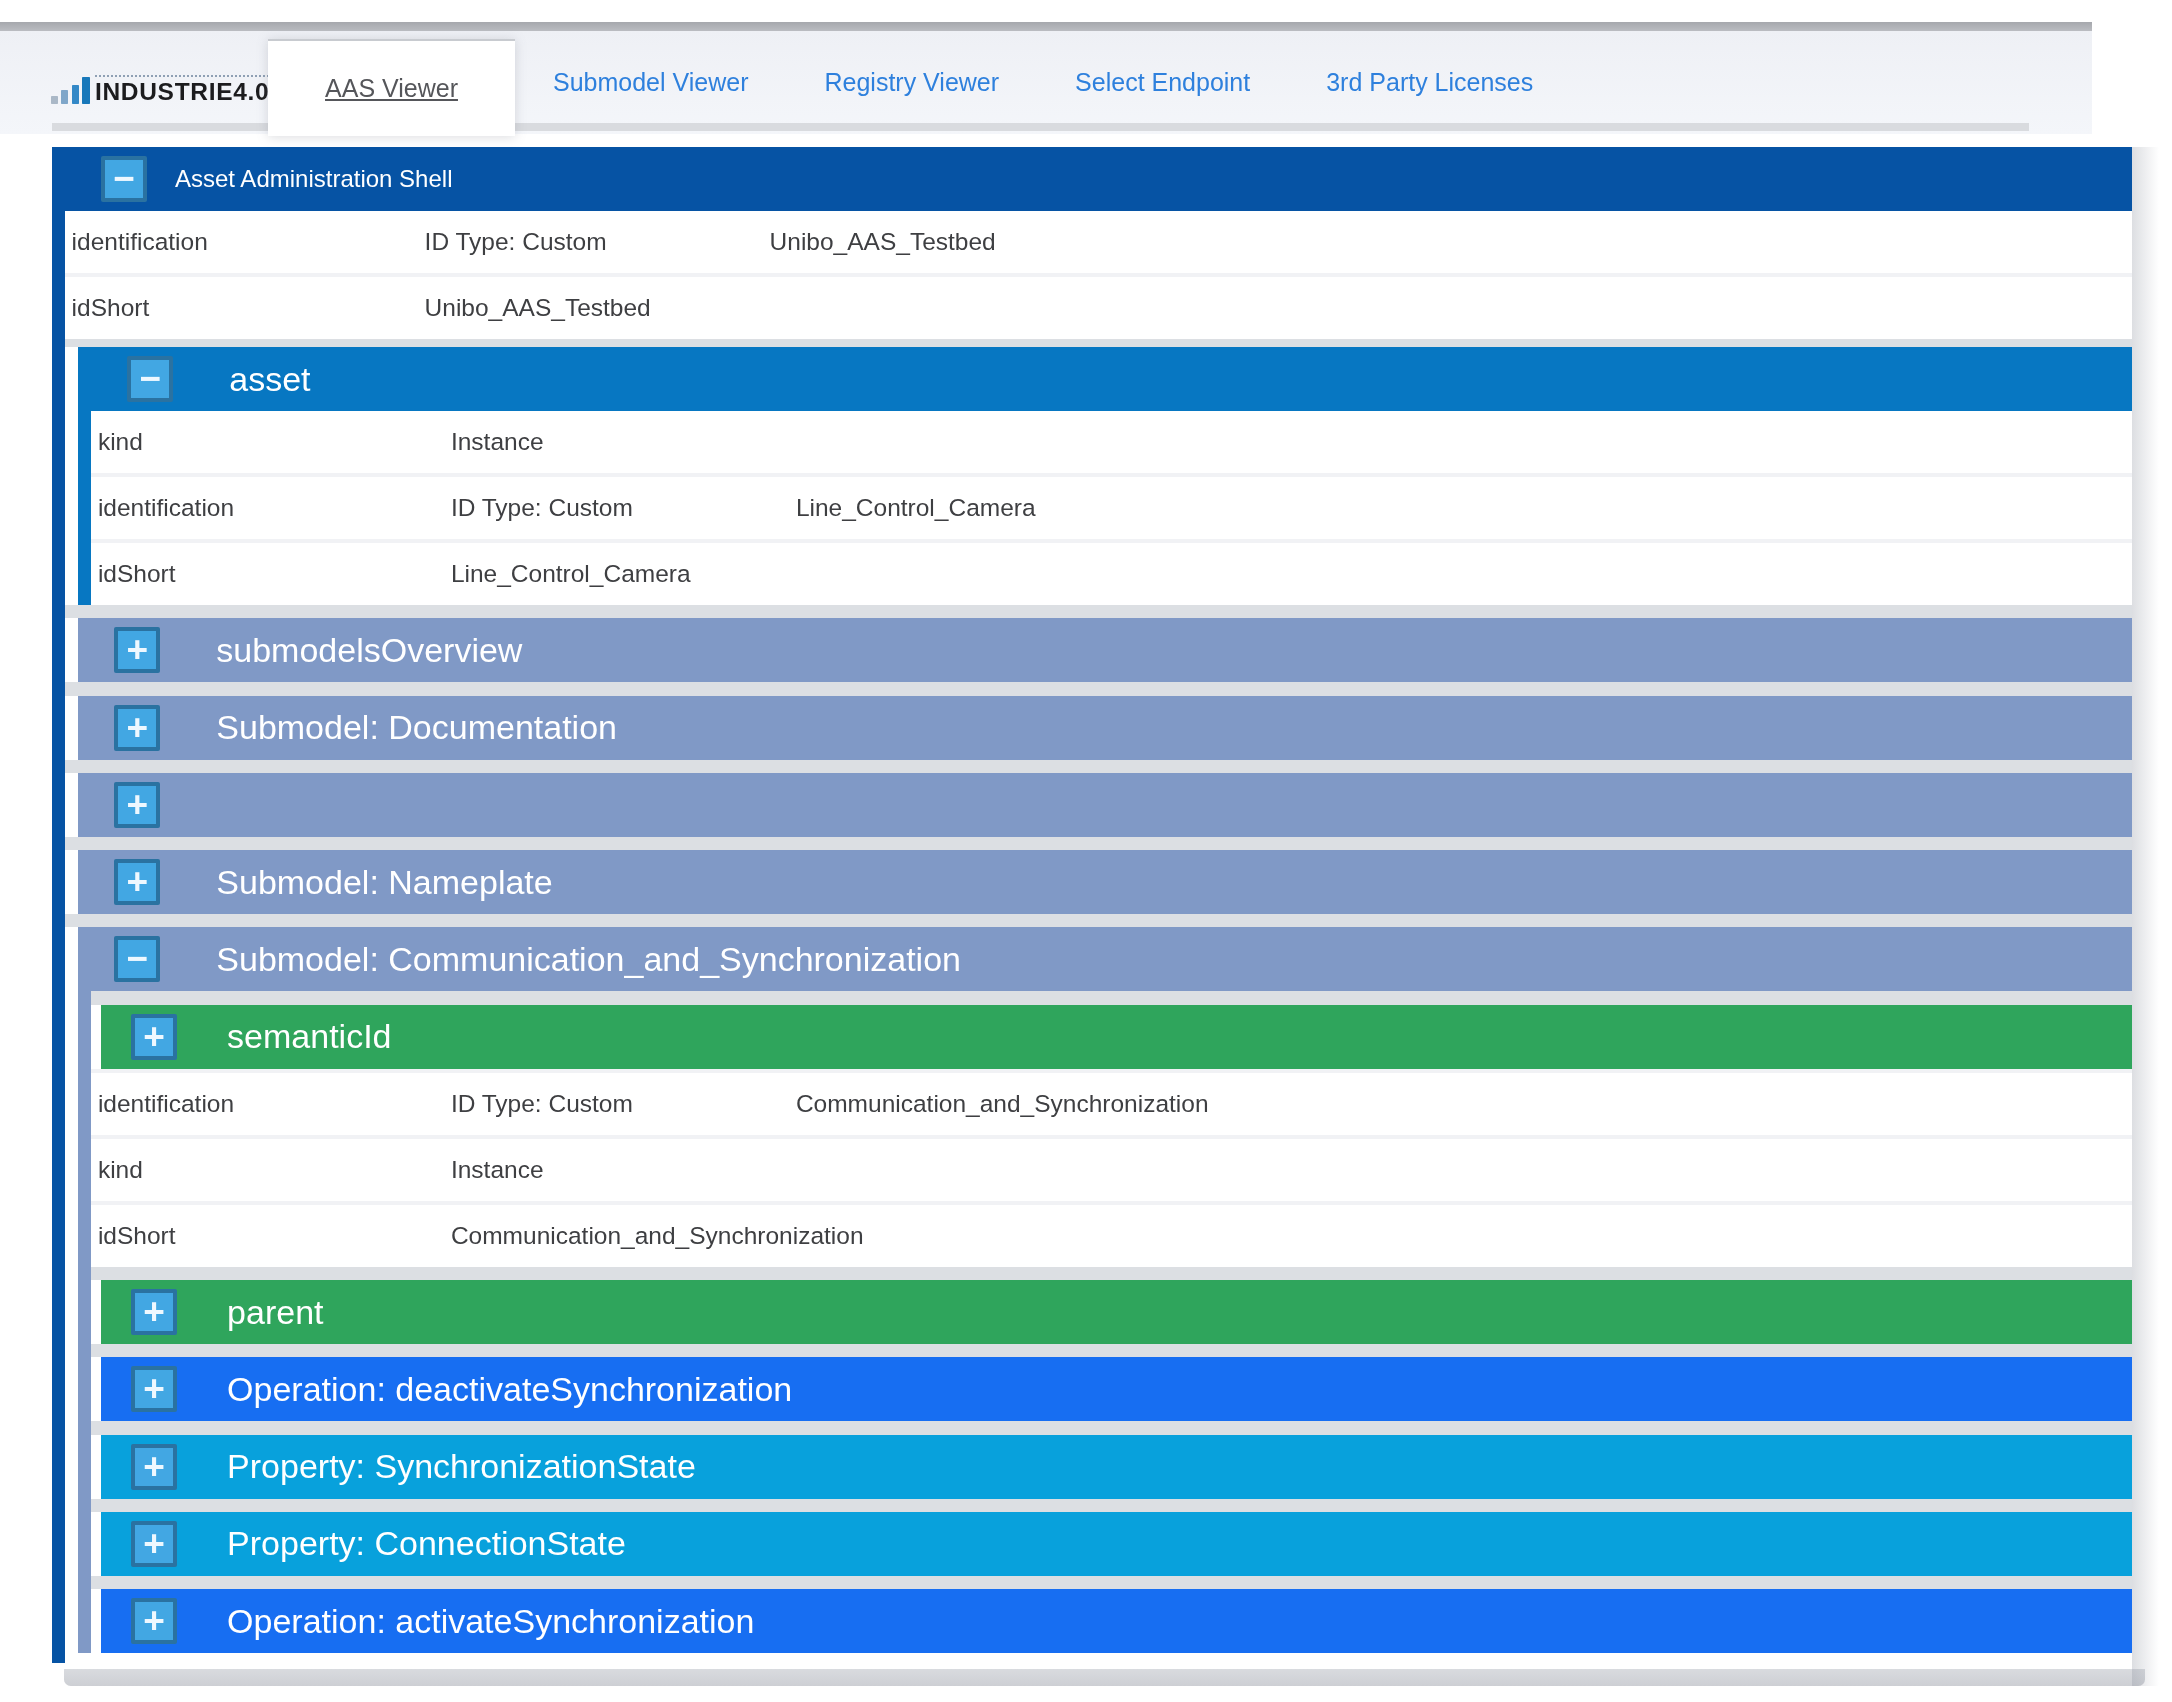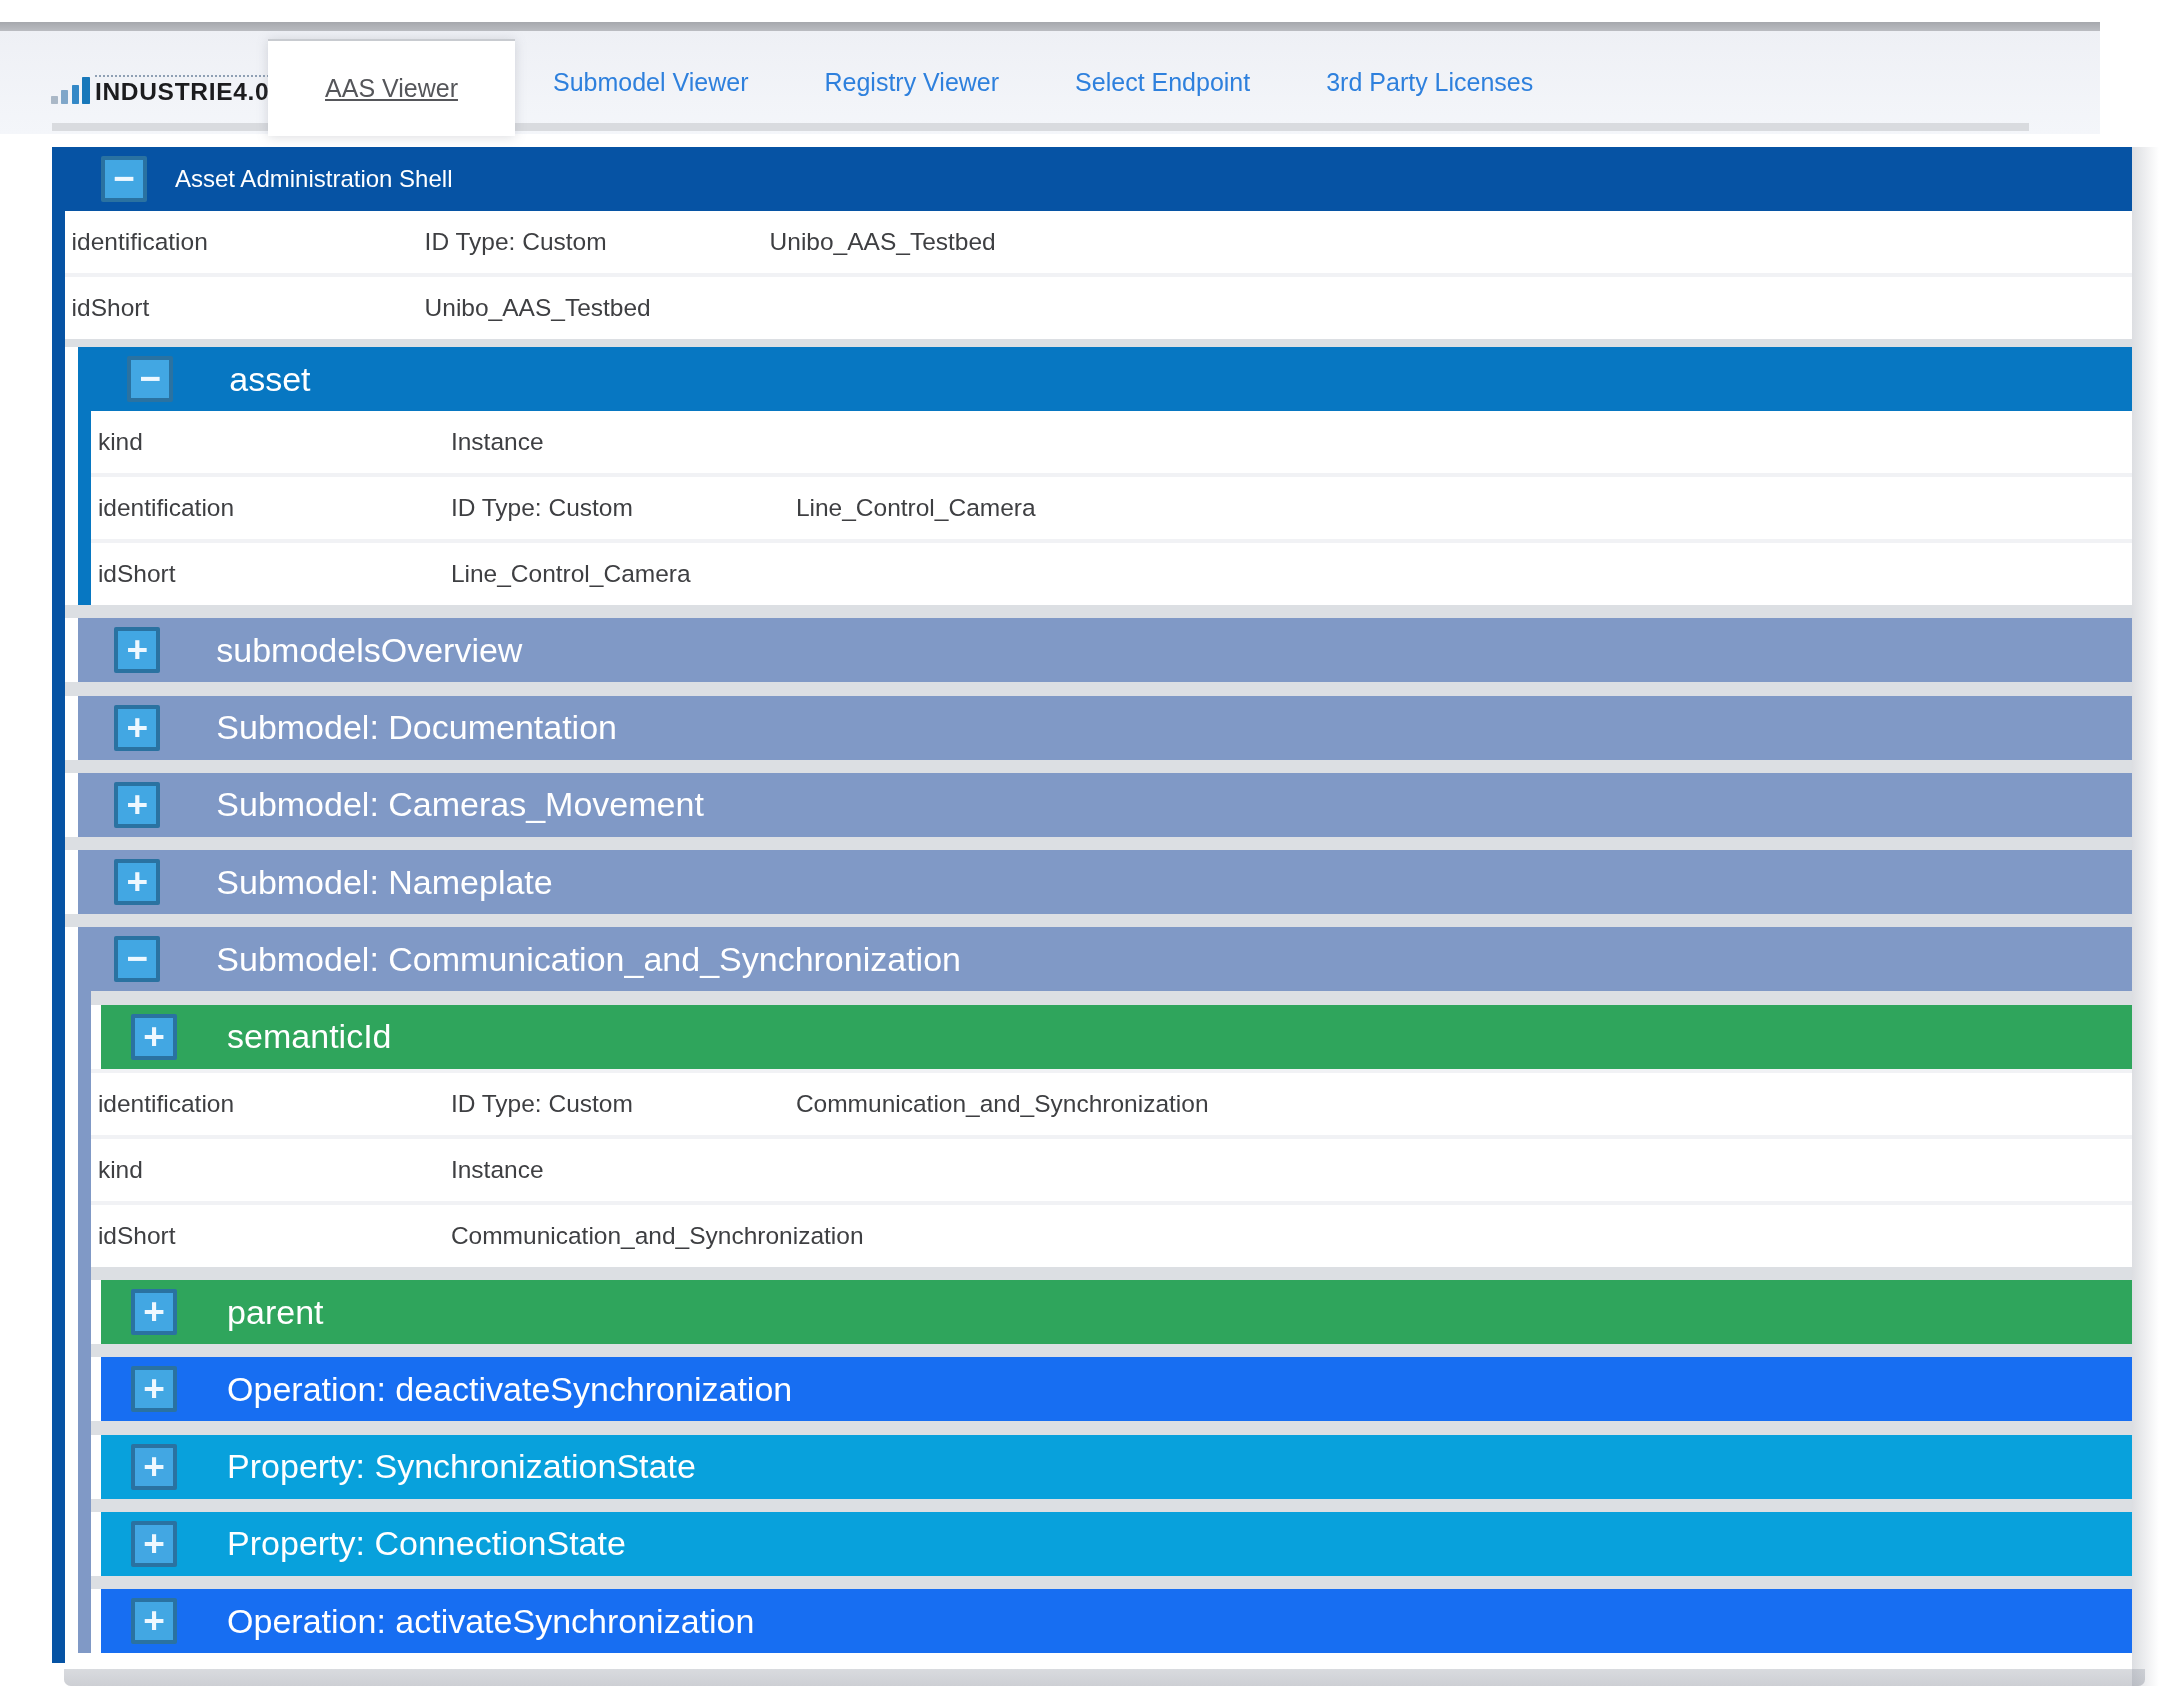--- a/index.html
+++ b/index.html
@@ -5,21 +5,20 @@
   html,body{margin:0;padding:0;}
   body{
     width:2172px;height:1702px;position:relative;overflow:hidden;
     background:#ffffff;font-family:"Liberation Sans",sans-serif;
     -webkit-font-smoothing:antialiased;
   }
   
   .chrome{
     position:absolute;left:0;top:0;width:2092px;height:134px;
     background:linear-gradient(#ffffff 0,#ffffff 22.5px,#a7a9ae 22.5px,#b9bbc0 30.5px,#eef0f5 30.5px,#f4f6fa 100%);
-    padding-left:8px;
   }
   .tab-underline{position:absolute;left:52px;top:123px;width:1977px;height:8px;background:#d9dbdf;}
   .tabbar{position:absolute;left:52px;top:30.5px;height:103px;display:flex;align-items:stretch;}
   .logo{width:216px;display:flex;align-items:center;justify-content:center;gap:5.3px;padding-top:17px;}
   .logo-bars{display:flex;align-items:flex-end;gap:3.3px;}
   .logo-bars i{display:block;width:7.3px;border-radius:0.7px;}
   .logo-bars i:nth-child(1){height:8px;background:#aab8c7;}
   .logo-bars i:nth-child(2){height:13.3px;background:#7fa6c9;}
   .logo-bars i:nth-child(3){height:18.6px;background:#3388c7;}
   .logo-bars i:nth-child(4){height:26.5px;background:#1878ba;}
@@ -158,21 +157,20 @@
       <div class="hdr sub-hdr">
         <div class="btn">+</div>
         <div class="ttl">Submodel: Documentation</div>
       </div>
     </div>
 
     <div class="gap"></div>
     <div class="bar-l1">
       <div class="hdr sub-hdr">
         <div class="btn">+</div>
-        <div class="ttl">Submodel: Cameras_Movement</div>
       </div>
     </div>
 
     <div class="gap"></div>
     <div class="bar-l1">
       <div class="hdr sub-hdr">
         <div class="btn">+</div>
         <div class="ttl">Submodel: Nameplate</div>
       </div>
     </div>

